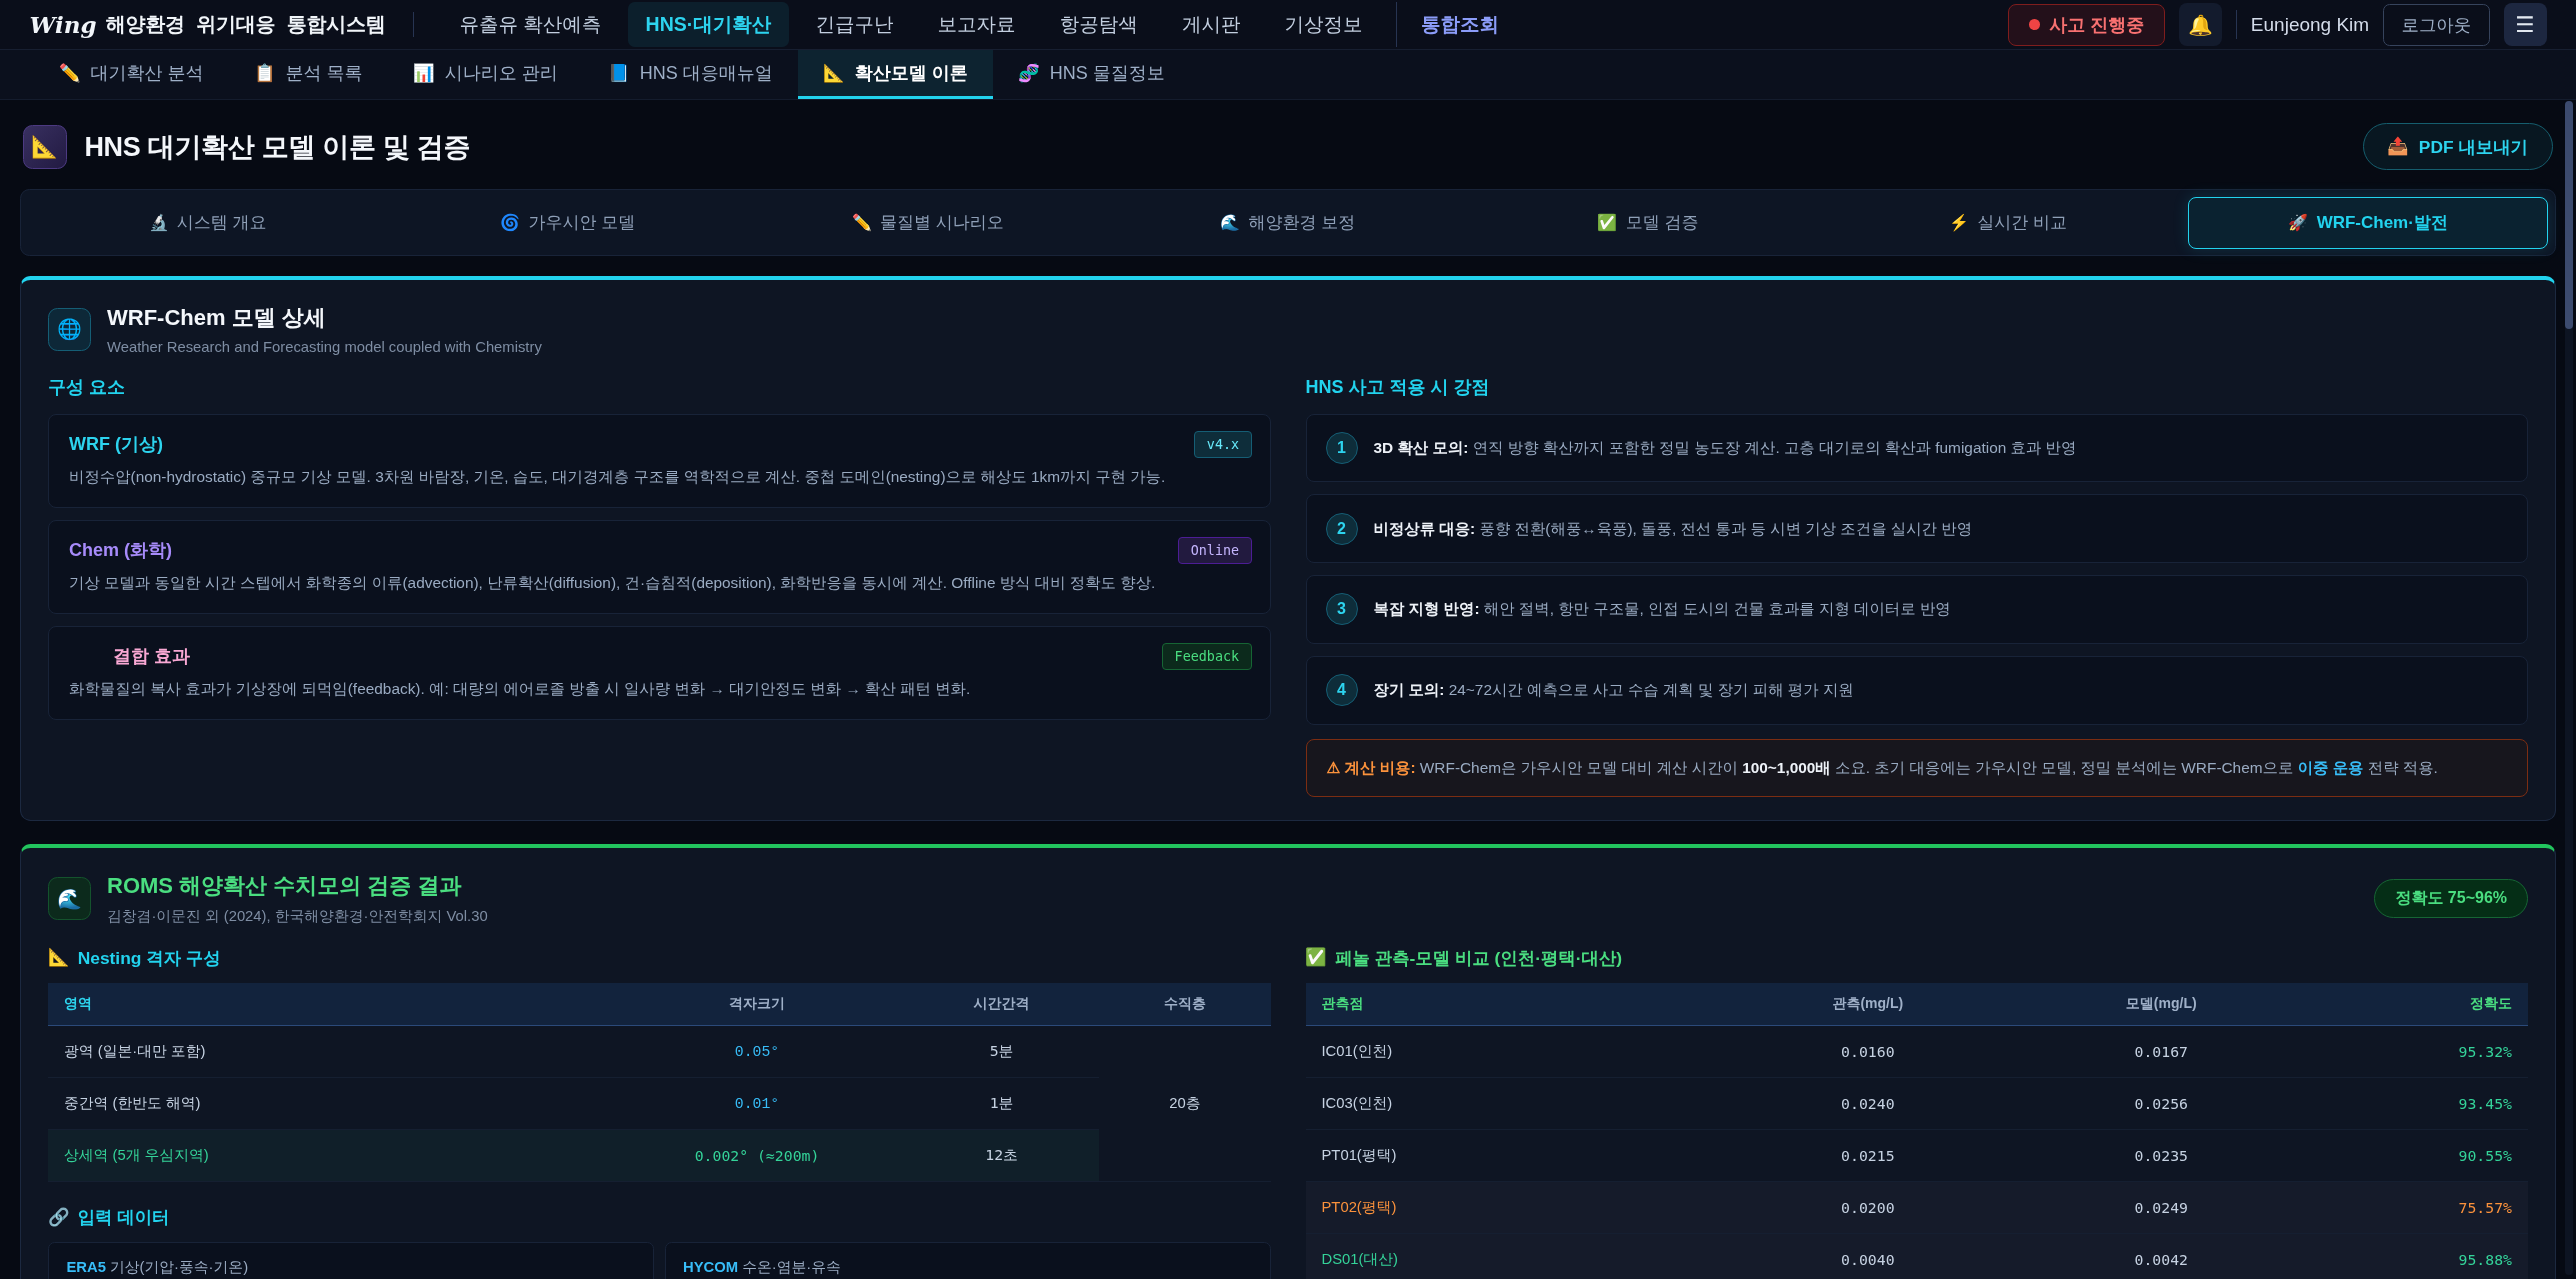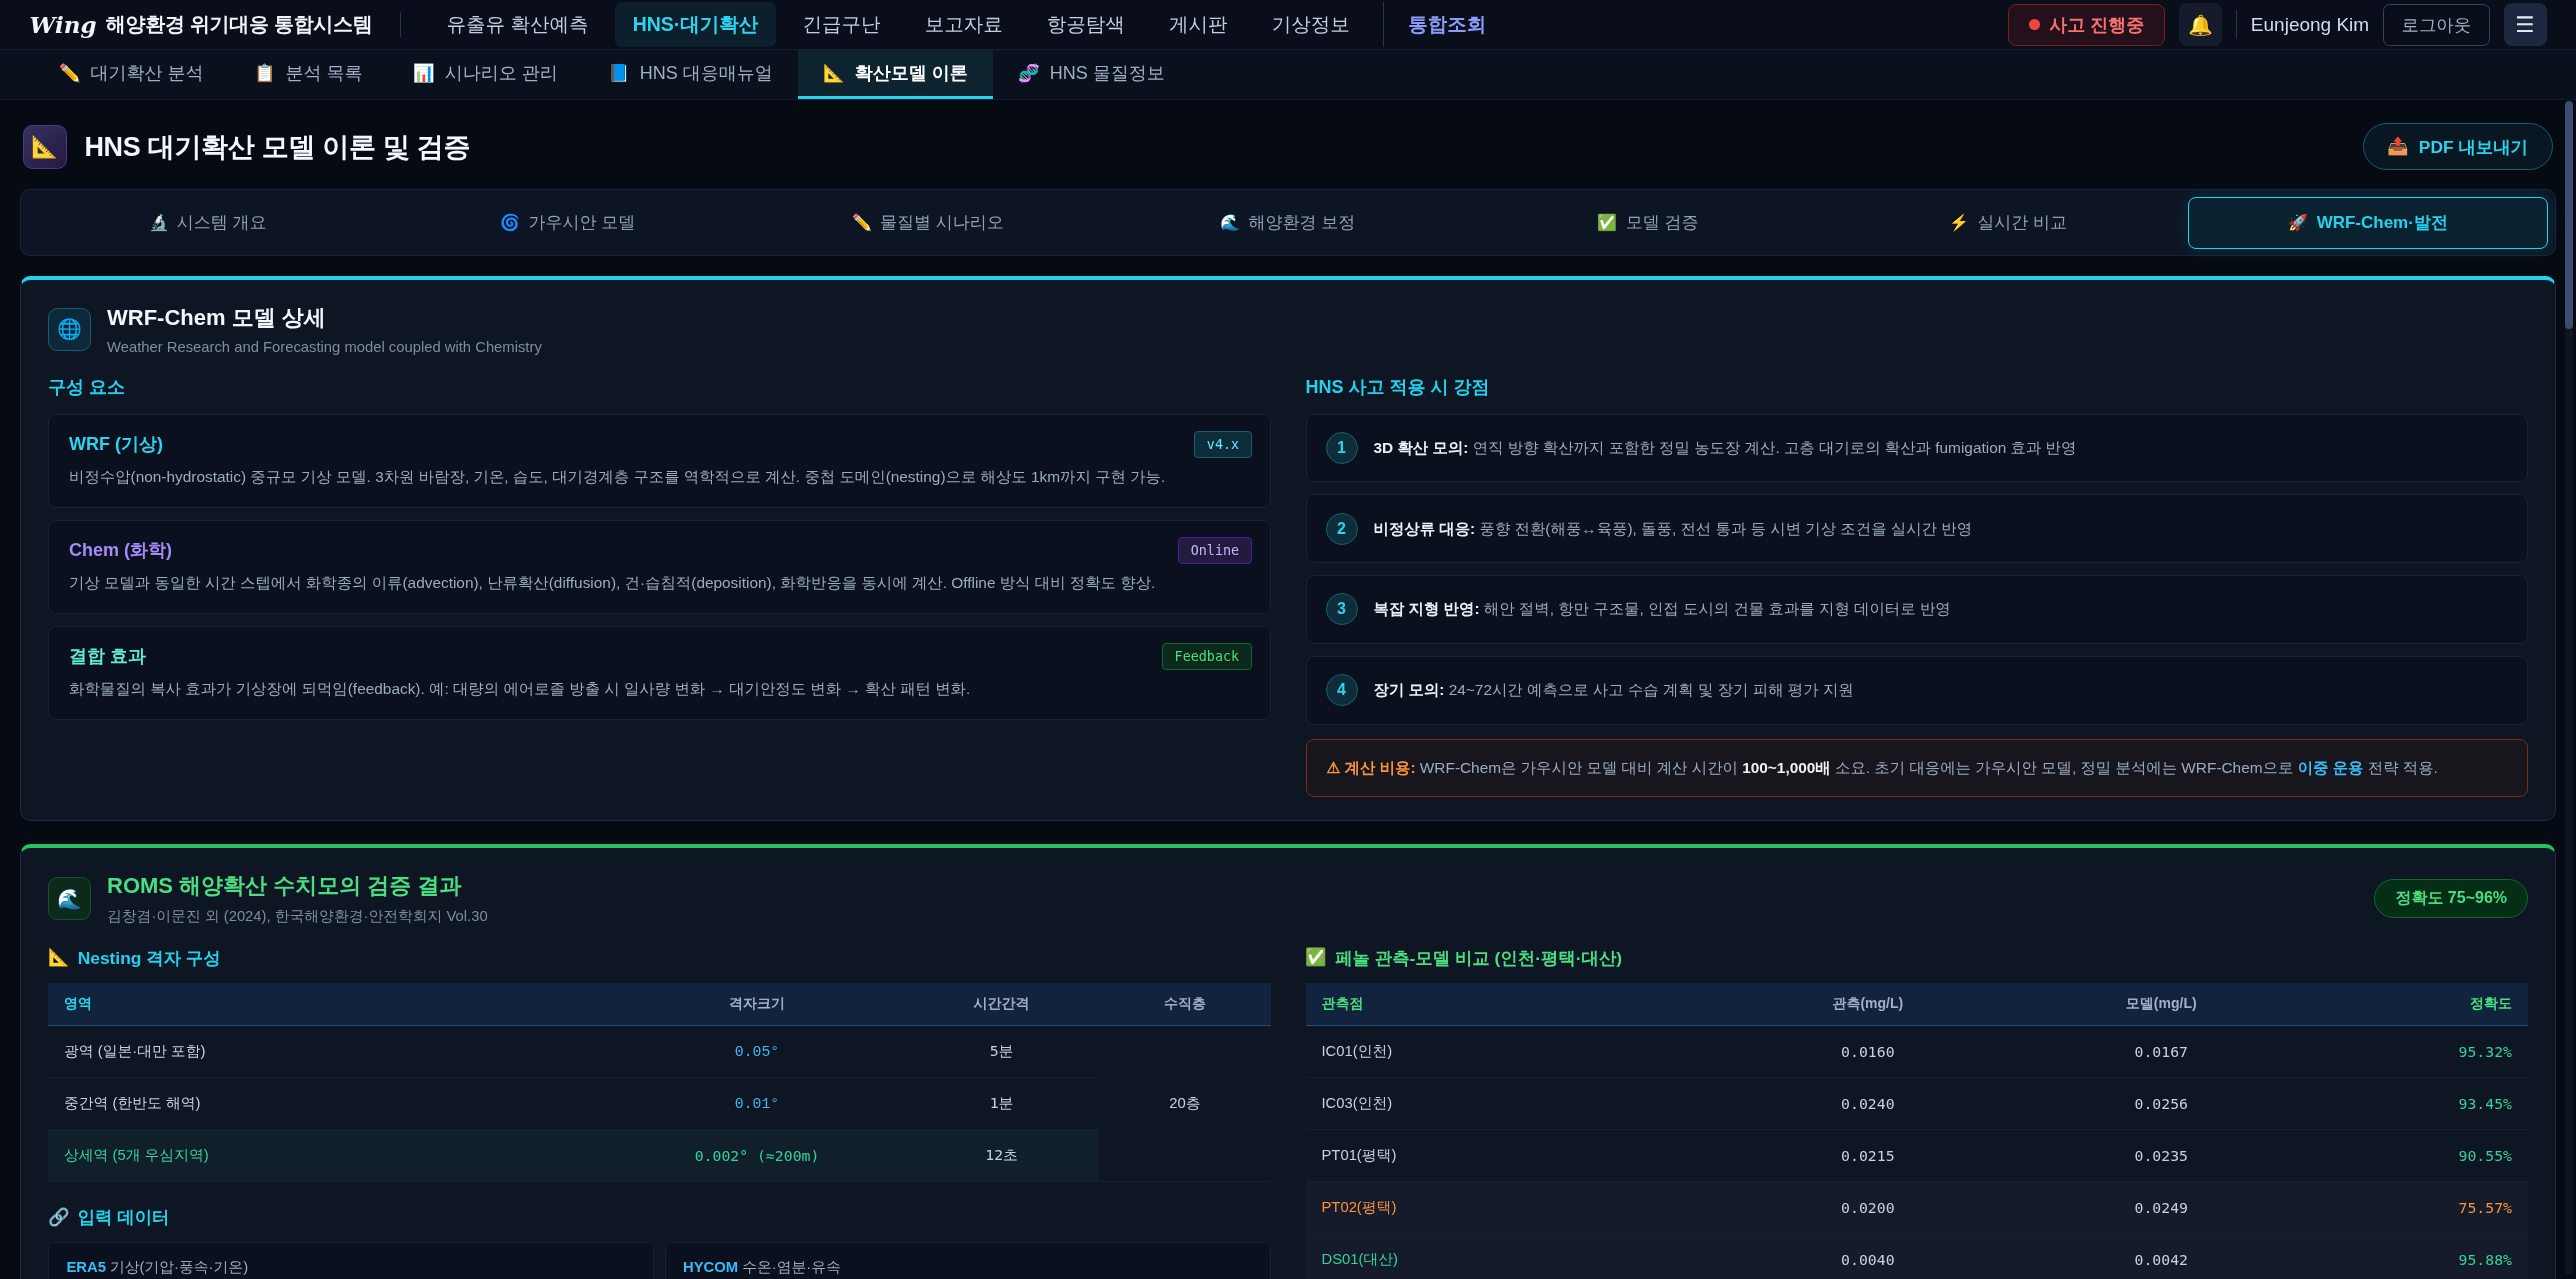--- a/index.html
+++ b/index.html
@@ -3,21 +3,21 @@
 <meta charset="utf-8">
 <style>
   * { margin:0; padding:0; box-sizing:border-box; }
   html,body { width:2576px; height:1279px; overflow:hidden; }
   body { background:#060a13; color:#e2e8f0; font-family:"Liberation Sans", sans-serif; }
 
   
   .topnav { height:50px; background:#0a0e1a; border-bottom:0.7px solid #171f31; display:flex; align-items:center; padding:0 29.5px; }
   .logo { display:flex; align-items:center; gap:9.4px; }
   .logo-mark { font-family:"DejaVu Serif", serif; font-style:italic; font-weight:bold; font-size:23px; color:#f1f5f9; }
-  .logo-text { font-size:20px; font-weight:bold; color:#f1f5f9; letter-spacing:-0.3px; }
+  .logo-text { font-size:20px; font-weight:bold; color:#f1f5f9; letter-spacing:-0.3px;font-family:Liberation Mono, monospace; }
   .nav-div { width:0.7px; height:25.5px; background:#273452; margin:0 28px; }
   .nav-items { display:flex; align-items:center; gap:9.4px; }
   .nav-item { font-size:19.5px; color:#c3cfe0; padding:9.4px 17.4px; border-radius:6.7px; cursor:pointer; white-space:nowrap; }
   .nav-item.active { color:#2dd4ef; background:rgba(34,211,238,.09); font-weight:bold; }
   .nav-item.accent { color:#8b9cf8; font-weight:bold; border-left:0.7px solid #273452; border-radius:0; margin-left:6.7px; padding-left:24px; }
   .topnav-right { margin-left:auto; display:flex; align-items:center; gap:14px; }
   .incident-badge { display:flex; align-items:center; gap:9.4px; border:0.7px solid #7f1d1d; background:rgba(127,29,29,.22); color:#f87171; font-size:18px; font-weight:bold; border-radius:8px; padding:8px 20px; }
   .incident-dot { width:10.7px; height:10.7px; border-radius:50%; background:#ef4444; }
   .icon-btn { width:43px; height:43px; border-radius:8px; background:#131b2d; display:flex; align-items:center; justify-content:center; font-size:20px; cursor:pointer; }
   .v-div { width:0.7px; height:29.5px; background:#273452; }
@@ -55,21 +55,21 @@
   .card-title { font-size:22px; font-weight:bold; color:#f4f7fb; }
   .card-title.green { color:#4ade80; }
   .card-sub { font-size:14.8px; color:#7e8da3; margin-top:5.4px; }
   .acc-badge { margin-left:auto; background:#052e16; border:0.7px solid #166534; color:#4ade80; font-size:16px; font-weight:bold; border-radius:670px; padding:8px 20px; }
 
   .two-col { display:grid; grid-template-columns:1fr 1fr; gap:35px; margin-top:20px; }
   .col-heading { font-size:18px; font-weight:bold; color:#22d3ee; margin-bottom:14.8px; }
 
   .comp-item { position:relative; background:#0a101d; border:0.7px solid #182338; border-radius:8px; padding:17.4px 20px; margin-bottom:12px; }
   .comp-name { font-size:18px; font-weight:bold; }
-  .comp-name.cyan { color:#2dd4ef; } .comp-name.purple { color:#a78bfa; } .comp-name.green { color:#5eead4; }
+  .comp-name.cyan { color:#2dd4ef; } .comp-name.purple { color:#a78bfa; } .comp-name.green { color:#f9a8d4;margin-left:44px; }
   .comp-desc { font-size:15.4px; color:#9aabc2; line-height:1.55; margin-top:9.4px; }
   .comp-badge { position:absolute; top:16px; right:17.4px; font-family:"DejaVu Sans Mono", monospace; font-size:13.4px; padding:5.4px 12px; border-radius:4px; }
   .cb-cyan { background:#0e2d3a; color:#67e8f9; border:0.7px solid #155e75; }
   .cb-purple { background:#221a3f; color:#c4b5fd; border:0.7px solid #4c1d95; }
   .cb-green { background:#0c2a1c; color:#4ade80; border:0.7px solid #166534; }
 
   .strength { display:flex; align-items:flex-start; gap:16px; background:#0a101d; border:0.7px solid #182338; border-radius:8px; padding:17.4px 19px; margin-bottom:12px; }
   .str-num { flex:none; width:32px; height:32px; border-radius:50%; background:#0e2d3a; color:#2dd4ef; border:0.7px solid #155e75; display:flex; align-items:center; justify-content:center; font-size:16px; font-weight:bold; }
   .str-text { font-size:15.4px; color:#9aabc2; line-height:1.5; padding-top:4px; }
   .str-text b { color:#eef2f8; }

